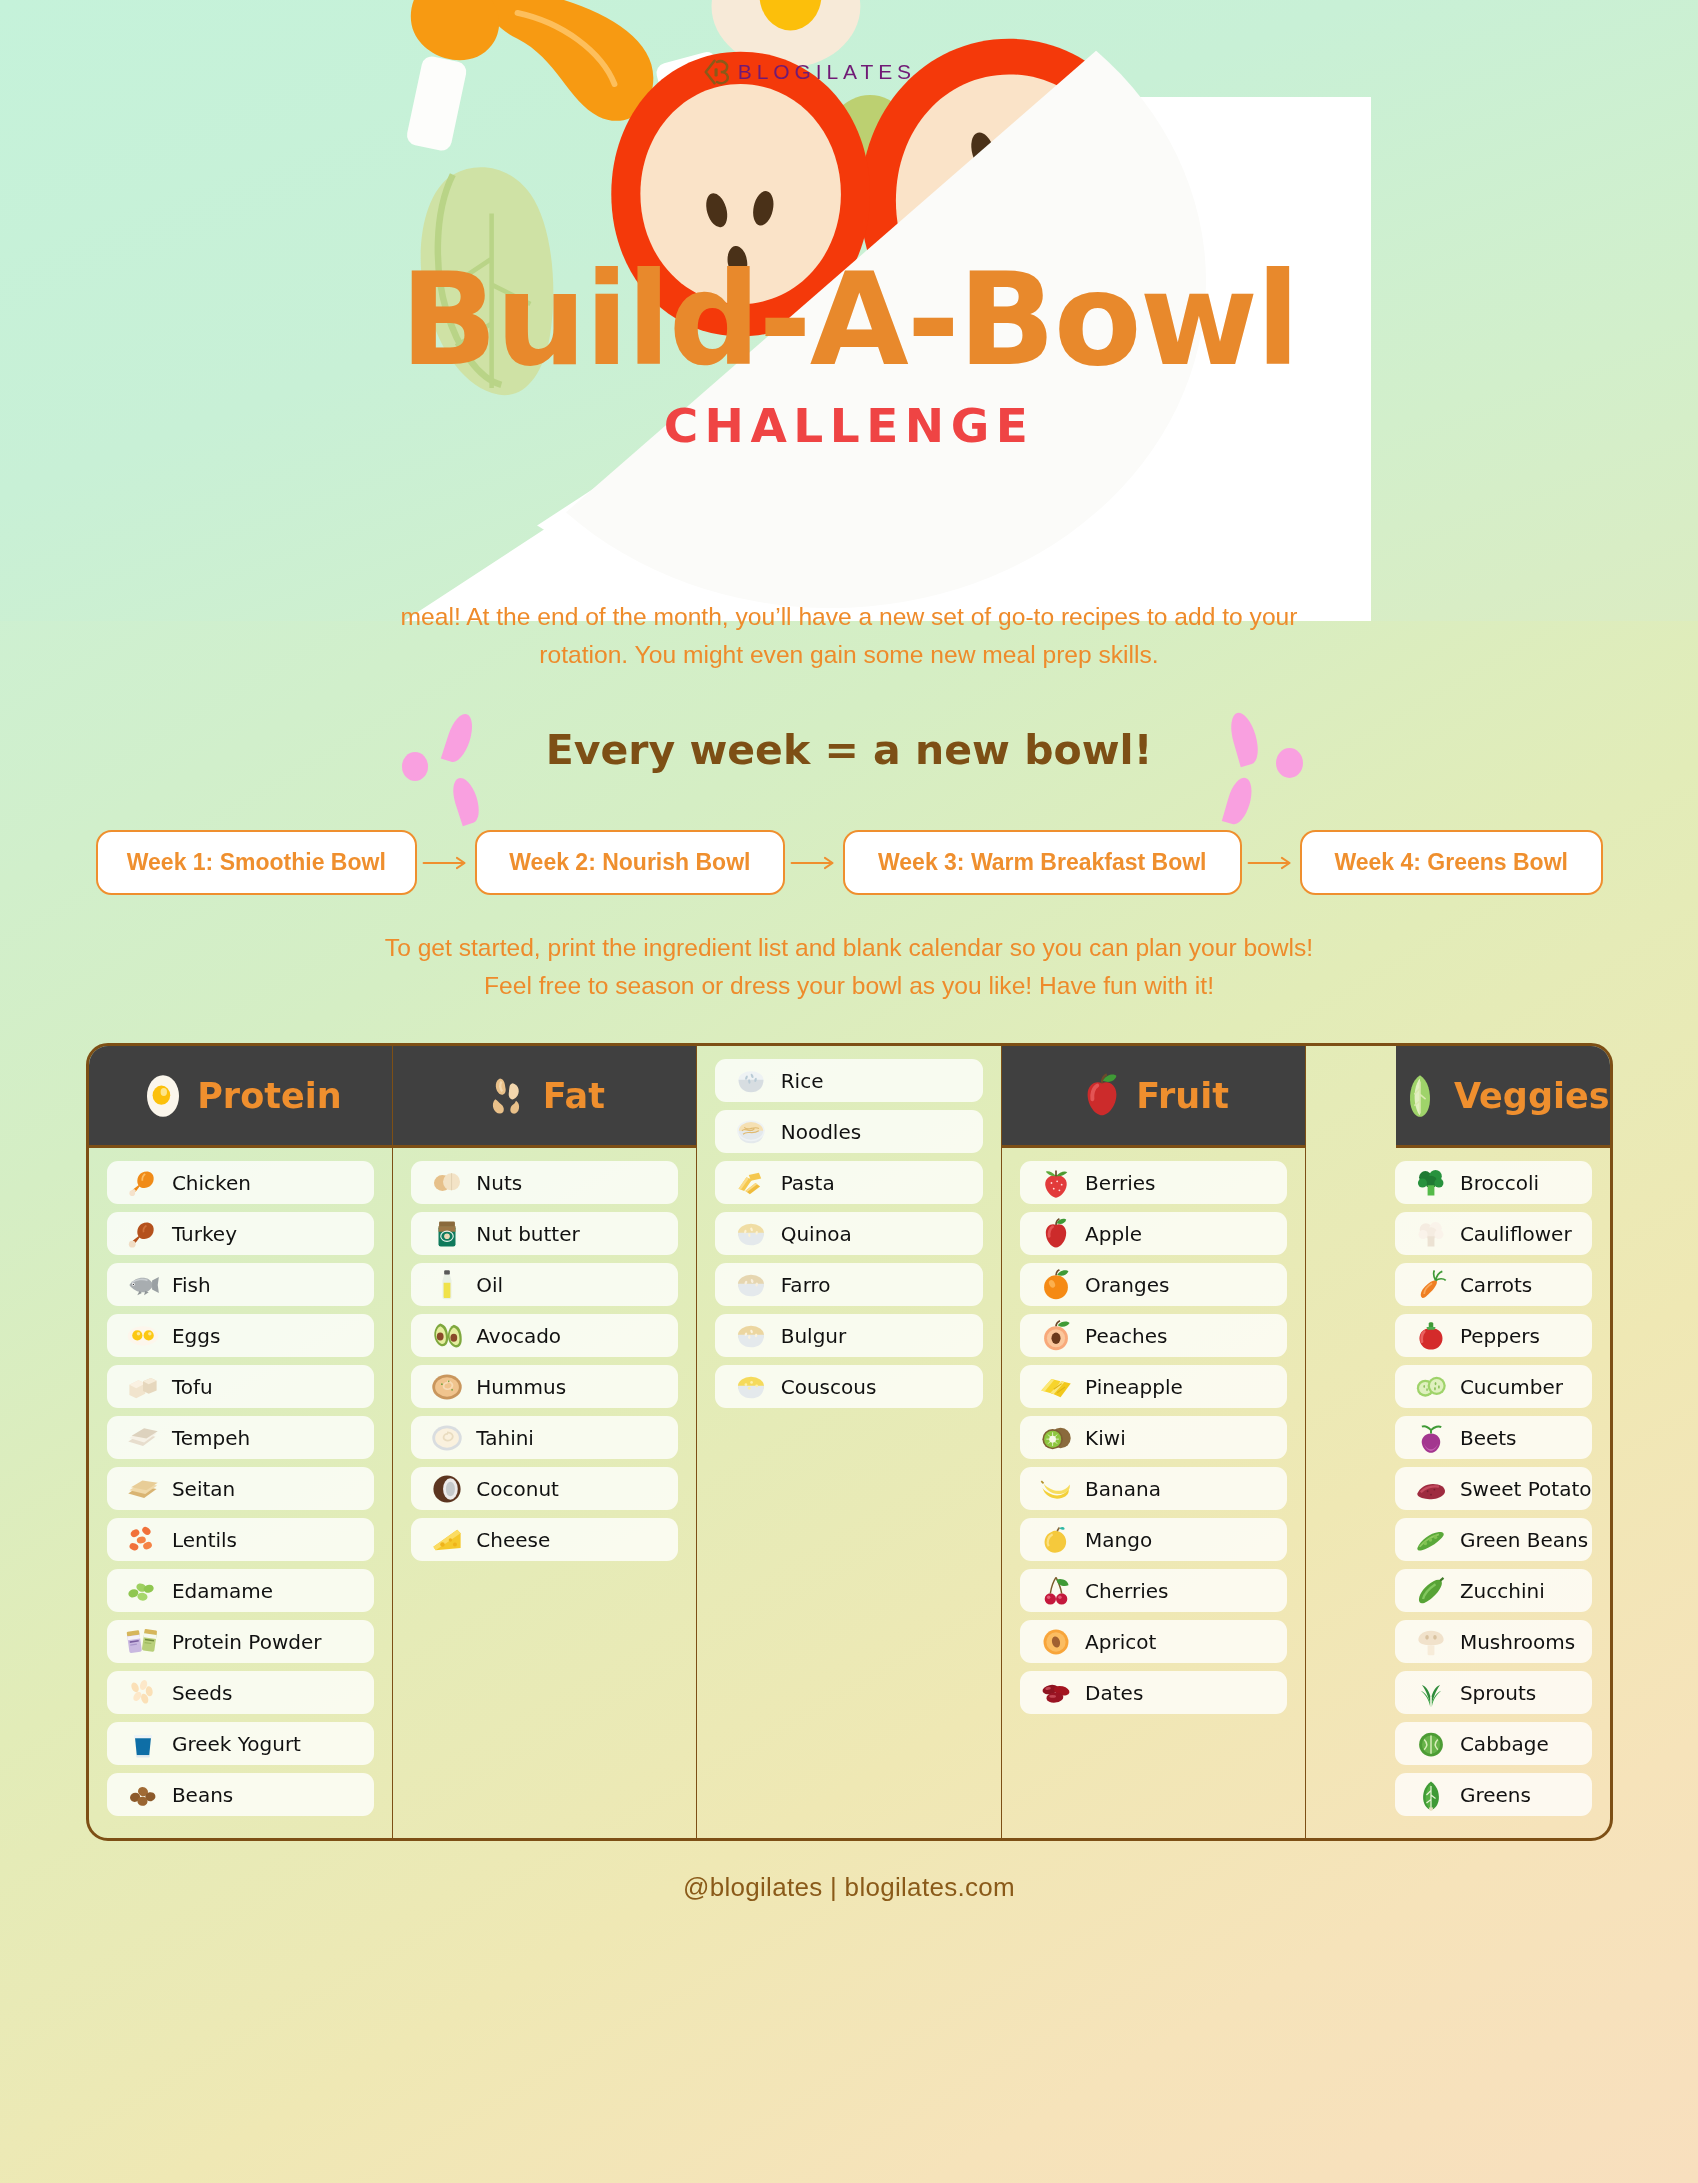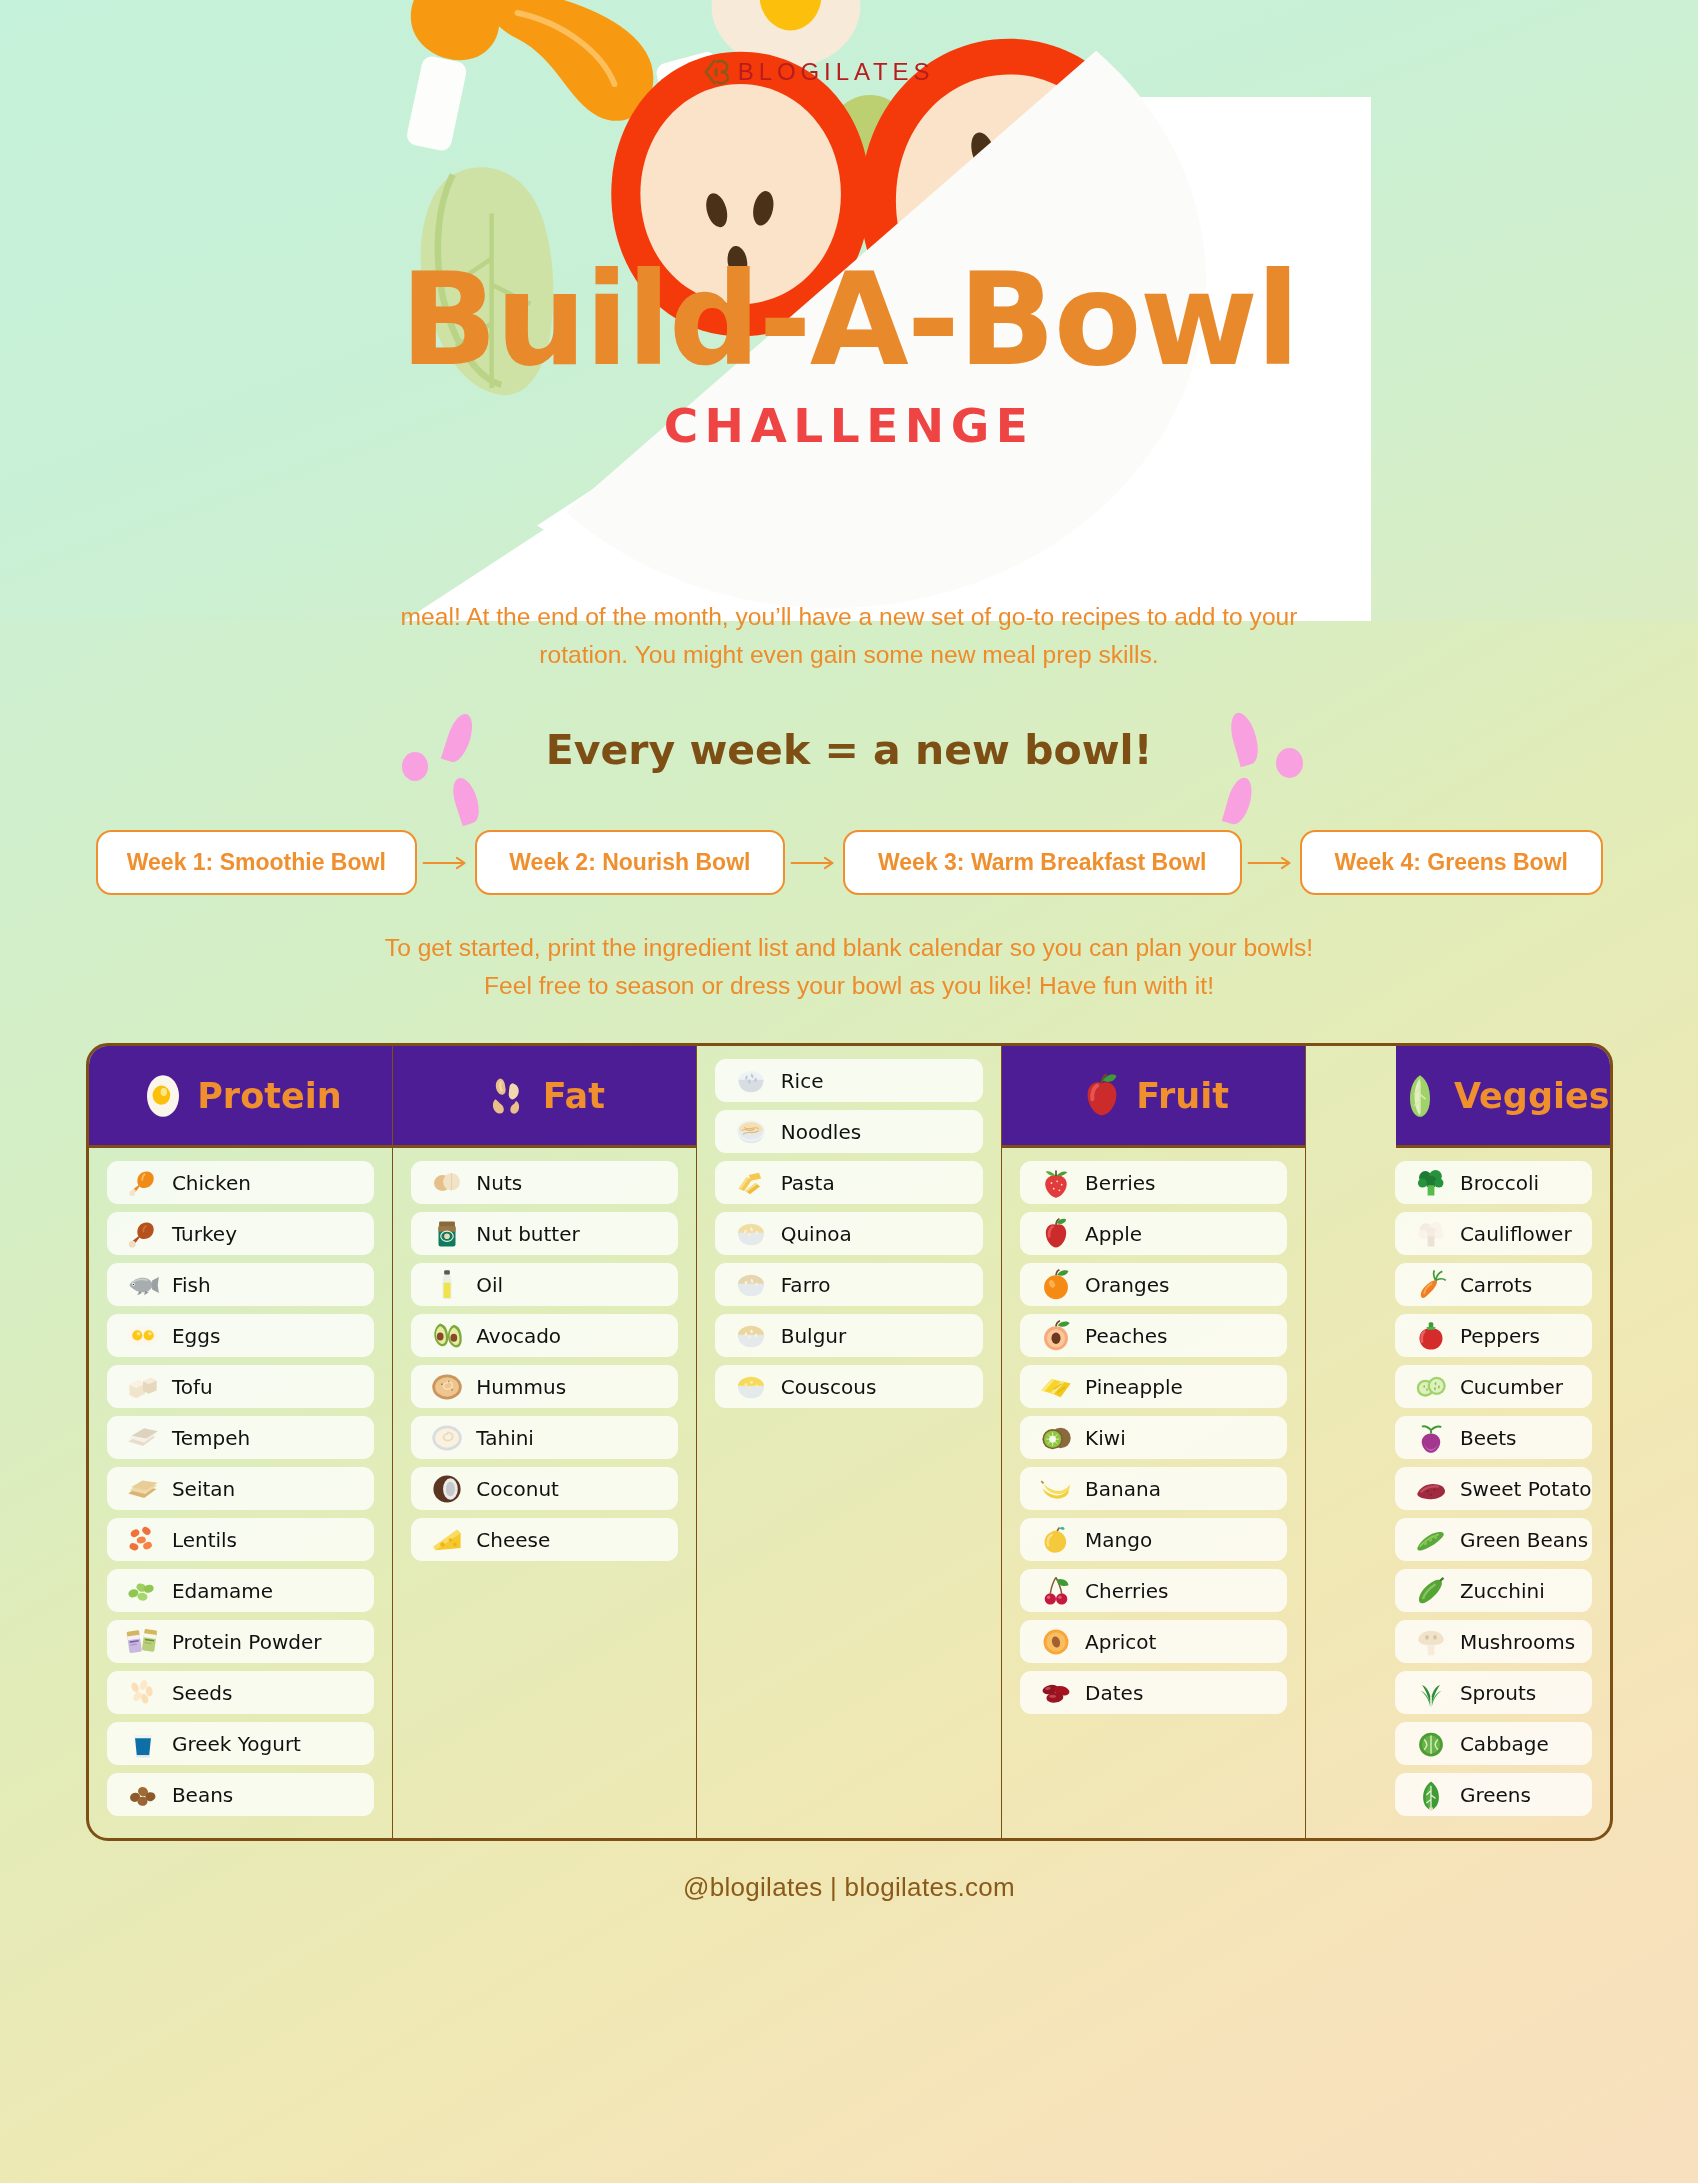--- a/index.html
+++ b/index.html
@@ -35,22 +35,22 @@
   }
 
   .logo {
     position: absolute;
     left: 702px; top: 57px;
     display: flex; align-items: center; gap: 5.8px;
     z-index: 30;
   }
   .logo-mark { width: 30px; height: 30px; }
   .logo-text {
-    font-size: 24px; letter-spacing: 4.9px; font-weight: 400;
-    color: #b91c1c;
+    font-size: 21px; letter-spacing: 4.9px; font-weight: 400;
+    color: #701a75;
   }
 
   .title-wrap {
     position: absolute;
     left: 0; right: 0; top: 256px;
     text-align: center;
     z-index: 25;
   }
   .title {
     font-family: "DejaVu Sans", sans-serif;
@@ -136,21 +136,21 @@
     overflow: hidden;
     display: flex;
   }
   .col {
     flex: 1 1 0;
     border-right: 1.9px solid #7d4f15;
     display: flex; flex-direction: column;
   }
   .col:last-child { border-right: none; align-items: flex-end; }
   .col-head {
-    background: #4c1d95;
+    background: #404040;
     height: 102px;
     display: flex; align-items: center; justify-content: center;
     gap: 10.4px;
     border-bottom: 3.2px solid #7d4f15;
   }
   .col-head-label {
     font-family: "DejaVu Sans", sans-serif;
     font-size: 35px; font-weight: 700; color: #ef8f2e;
   }
   .col-body { padding: 13px 18px 22px; display: flex; flex-direction: column; gap: 8px; }

